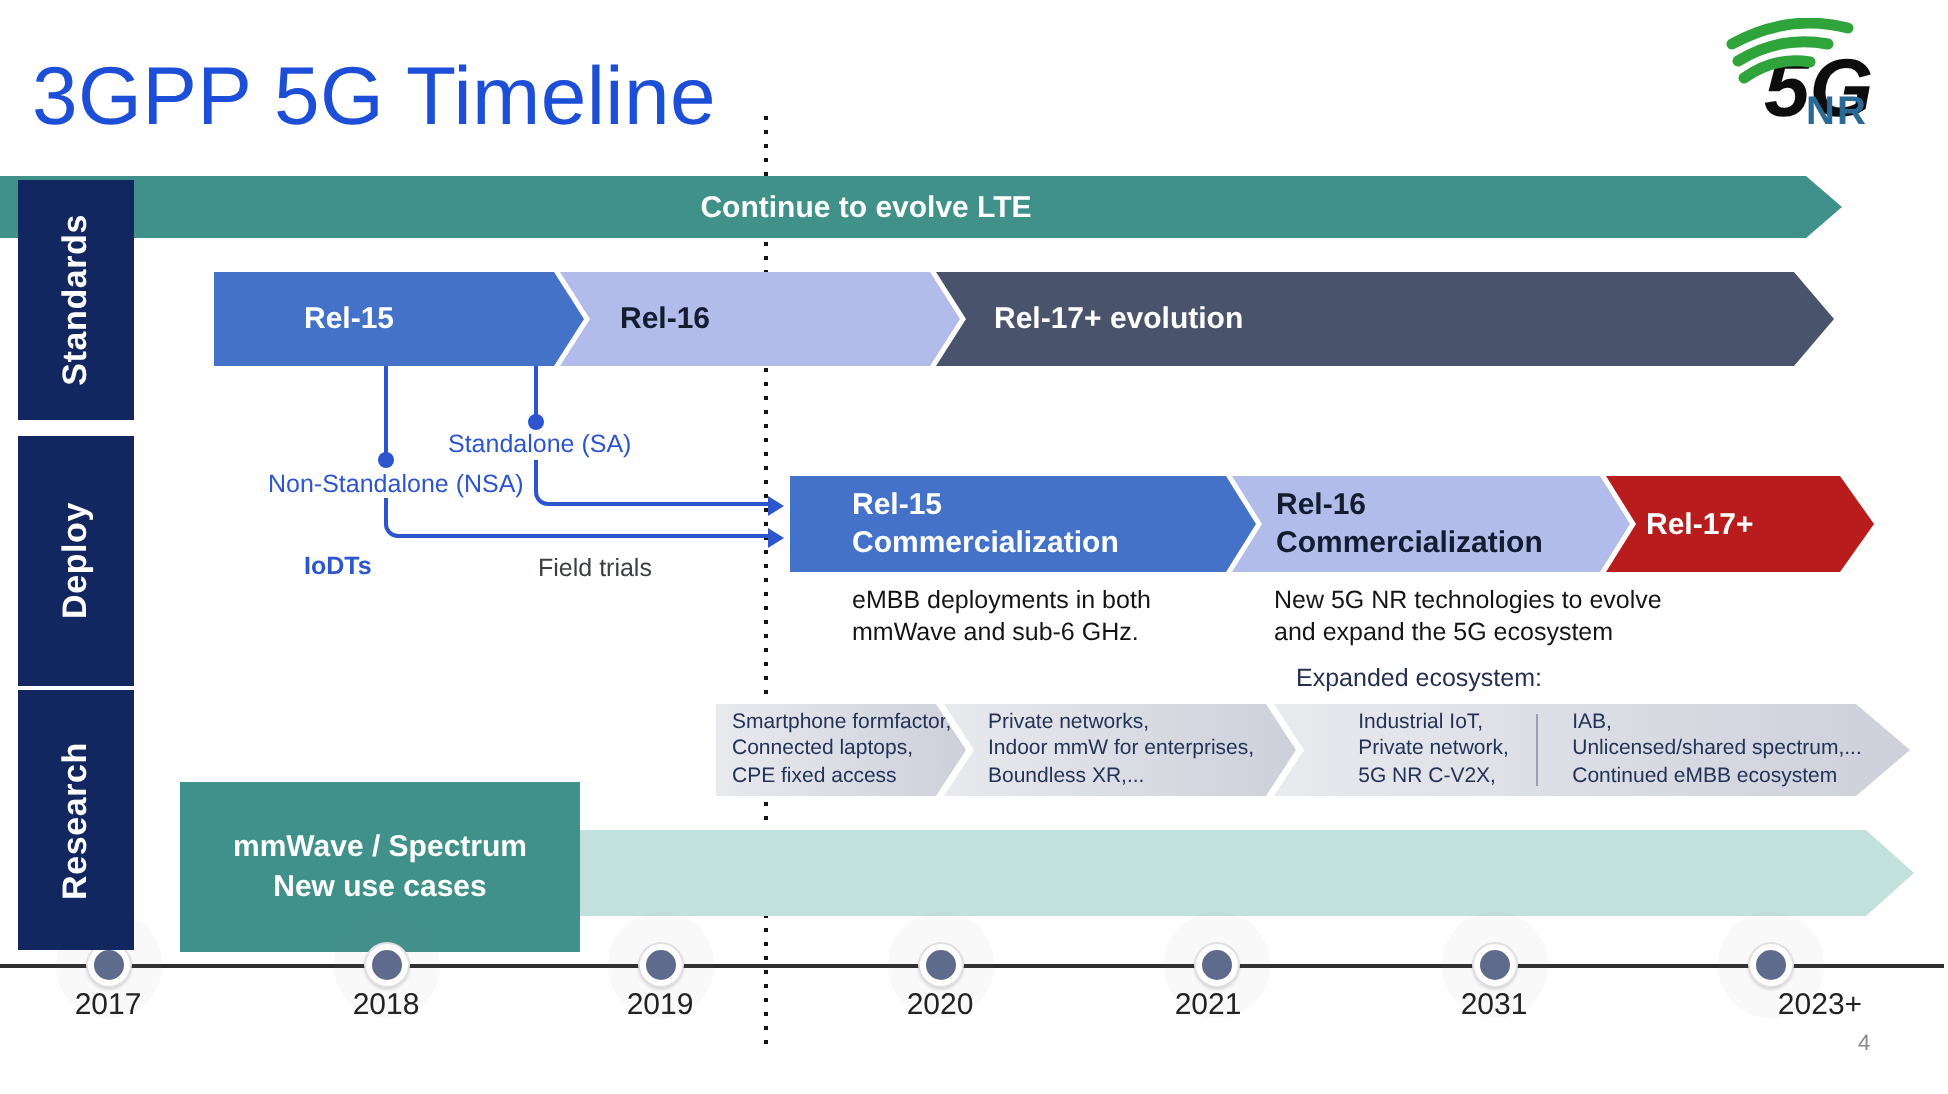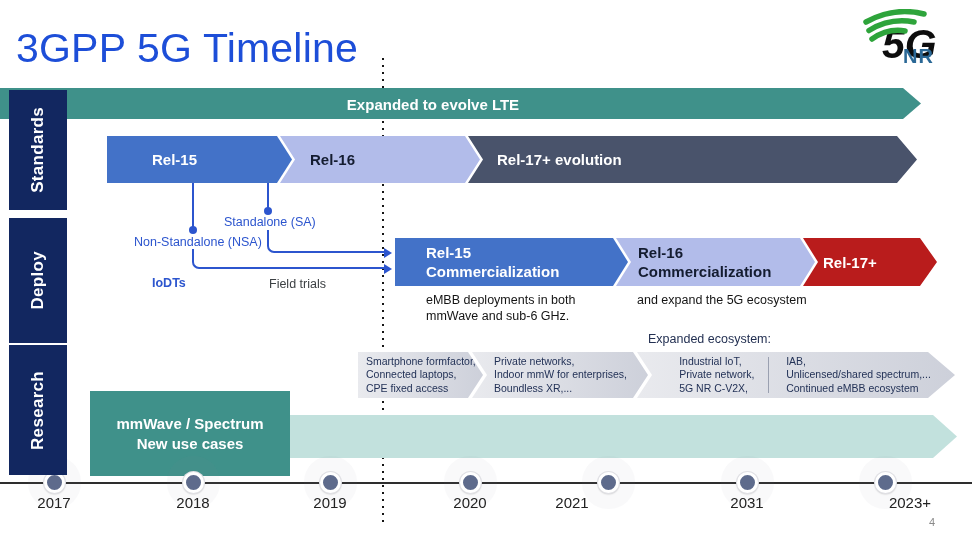--- a/index.html
+++ b/index.html
@@ -123,21 +123,21 @@
     <span class="side-label">Standards</span>
   </div>
   <div class="side side-deploy">
     <span class="side-label">Deploy</span>
   </div>
   <div class="side side-research">
     <span class="side-label">Research</span>
   </div>
 
   <div class="chev lte-bar">
-    <span class="lte-label">Expanded to evolve LTE</span>
+    <span class="lte-label">Continue to evolve LTE</span>
   </div>
   <div class="chev s-rel15">
     <span class="arrow-label pl45">Rel-15</span>
   </div>
   <div class="chev s-rel16">
     <span class="arrow-label dark-text pl30">Rel-16</span>
   </div>
   <div class="chev s-rel17">
     <span class="arrow-label pl29">Rel-17+ evolution</span>
   </div>
@@ -167,20 +167,21 @@
   </div>
   <div class="chev d-rel17">
     <span class="arrow-label pl20">Rel-17+</span>
   </div>
 
   <div class="desc d15-desc">
     <div>eMBB deployments in both</div>
     <div>mmWave and sub-6 GHz.</div>
   </div>
   <div class="desc d16-desc">
+    <div>New 5G NR technologies to evolve</div>
     <div>and expand the 5G ecosystem</div>
   </div>
   <div class="expanded">Expanded ecosystem:</div>
 
   <div class="eco eco1">
     <div class="lines">
       <div>Smartphone formfactor,</div>
       <div>Connected laptops,</div>
       <div>CPE fixed access</div>
     </div>
@@ -217,18 +218,18 @@
   <div class="tl-dot" style="left:182.5px"></div>
   <div class="tl-dot" style="left:319.5px"></div>
   <div class="tl-dot" style="left:459.5px"></div>
   <div class="tl-dot" style="left:597.5px"></div>
   <div class="tl-dot" style="left:736.5px"></div>
   <div class="tl-dot" style="left:874.5px"></div>
   <div class="tl-year" style="left:54px">2017</div>
   <div class="tl-year" style="left:193px">2018</div>
   <div class="tl-year" style="left:330px">2019</div>
   <div class="tl-year" style="left:470px">2020</div>
-  <div class="tl-year" style="left:572px">2021</div>
+  <div class="tl-year" style="left:604px">2021</div>
   <div class="tl-year" style="left:747px">2031</div>
   <div class="tl-year" style="left:910px">2023+</div>
 
   <div class="page-num">4</div>
 </div>
 
 </body></html>

